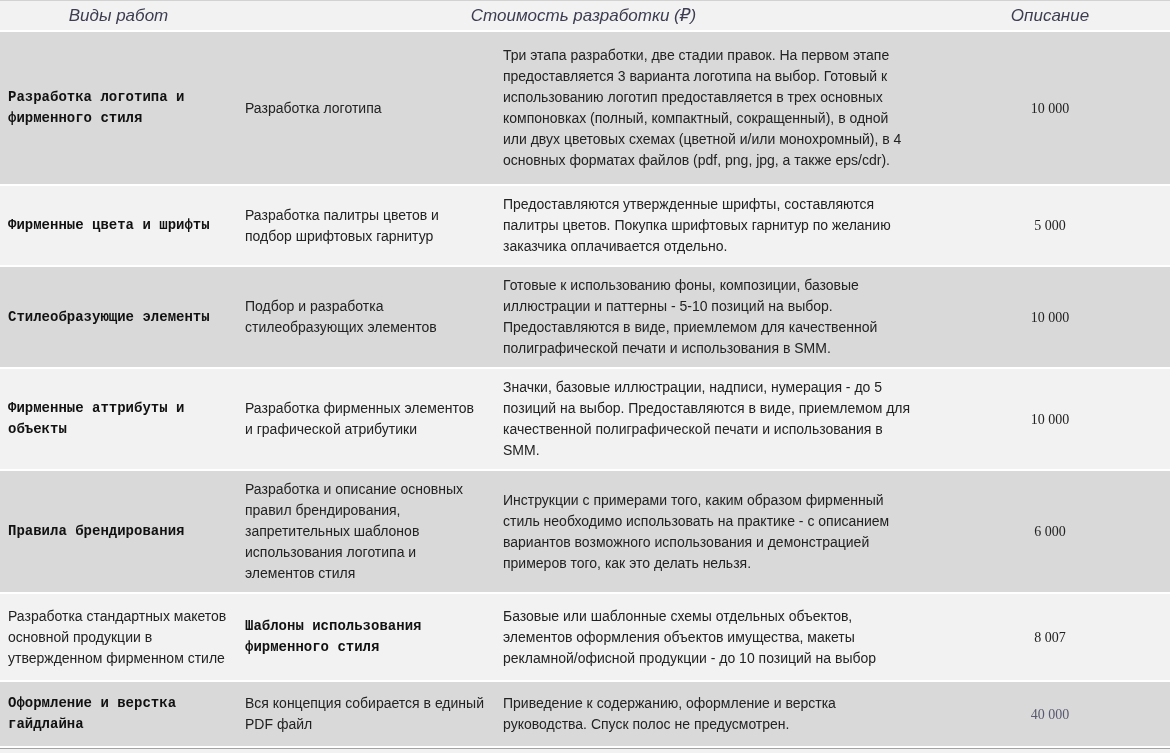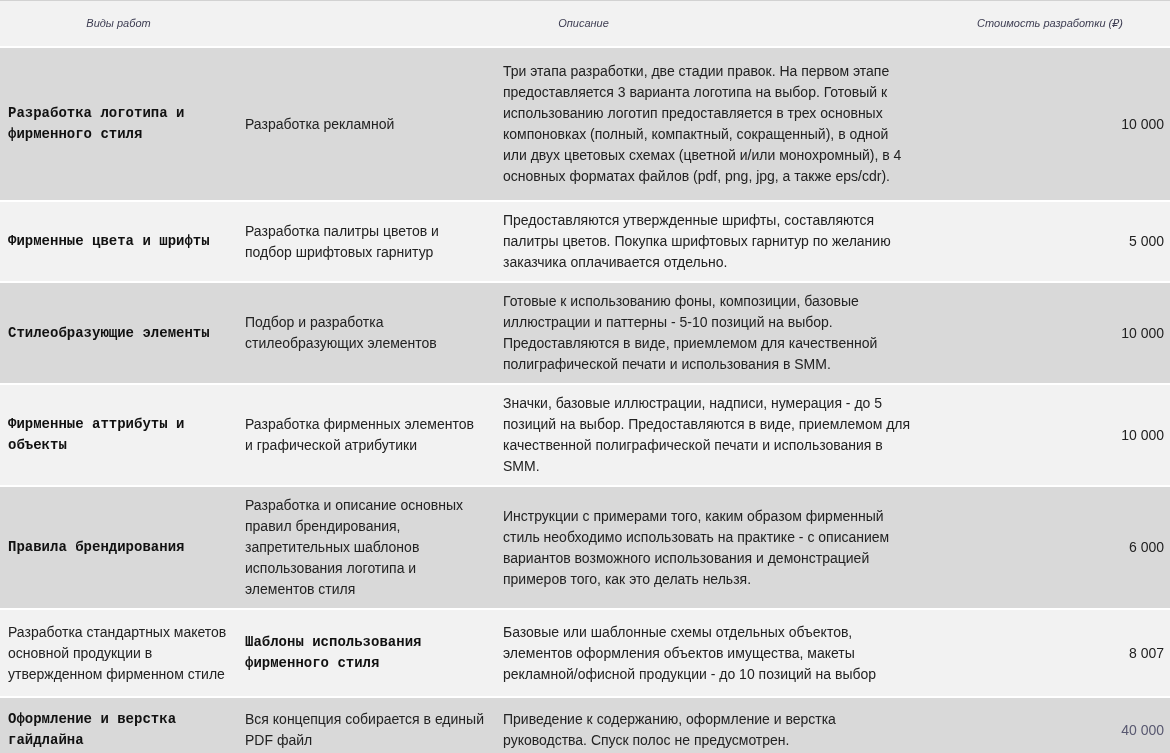--- a/index.html
+++ b/index.html
@@ -55,30 +55,31 @@
     color: #111111;
     font-family: Liberation Mono, monospace;
   }
   .c2 {
     padding: 8px 8px 8px 8px;
   }
   .c3 {
     padding: 8px 18px 8px 11px;
   }
   .c4 {
-    text-align: right;
+    text-align: center;
     padding: 4px 6px;
+    font-family: Liberation Serif, serif;
   }
   .hdr {
     font-style: italic;
     font-weight: normal;
     color: #3d3d52;
     text-align: center;
-    font-size: 11px;
-    padding: 12px 6px;
+    font-size: 17px;
+    padding: 4px 6px;
   }
   .price-muted { color: #585870; }
   .total-label {
     font-weight: bold;
     color: #111111;
     padding: 3px 8px;
     font-size: 14px;
     line-height: 18px;
   }
   .total-price {
@@ -90,27 +91,27 @@
     padding: 3px 6px;
   }
 </style>
 </head>
 <body>
 
 <div class="table">
 
   <div class="row header">
     <div class="cell hdr">Виды работ</div>
+    <div class="cell hdr">Стоимость разработки (₽)</div>
     <div class="cell hdr">Описание</div>
-    <div class="cell hdr">Стоимость разработки (₽)</div>
   </div>
 
   <div class="row band-dark r1">
     <div class="cell c1">Разработка логотипа и фирменного стиля</div>
-    <div class="cell c2">Разработка рекламной</div>
+    <div class="cell c2">Разработка логотипа</div>
     <div class="cell c3">Три этапа разработки, две стадии правок. На первом этапе предоставляется 3 варианта логотипа на выбор. Готовый к использованию логотип предоставляется в трех основных компоновках (полный, компактный, сокращенный), в одной или двух цветовых схемах (цветной и/или монохромный), в 4 основных форматах файлов (pdf, png, jpg, а также eps/cdr).</div>
     <div class="cell c4">10 000</div>
   </div>
 
   <div class="row band-light r2">
     <div class="cell c1">Фирменные цвета и шрифты</div>
     <div class="cell c2">Разработка палитры цветов и подбор шрифтовых гарнитур</div>
     <div class="cell c3">Предоставляются утвержденные шрифты, составляются палитры цветов. Покупка шрифтовых гарнитур по желанию заказчика оплачивается отдельно.</div>
     <div class="cell c4">5 000</div>
   </div>

